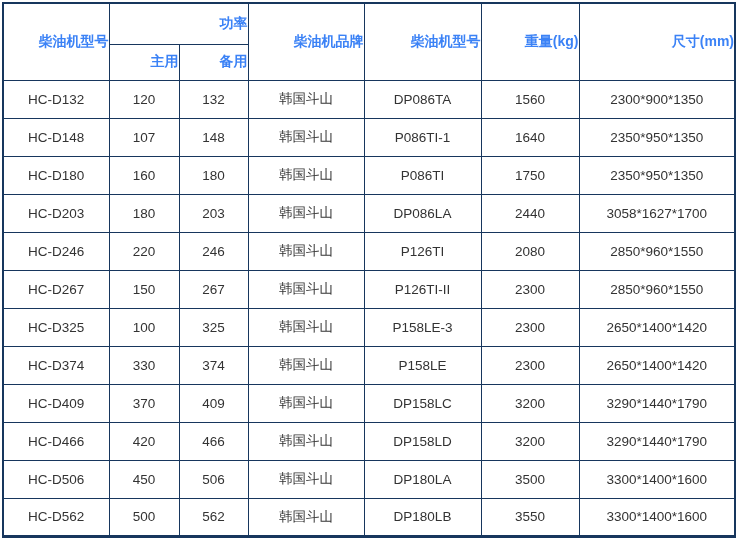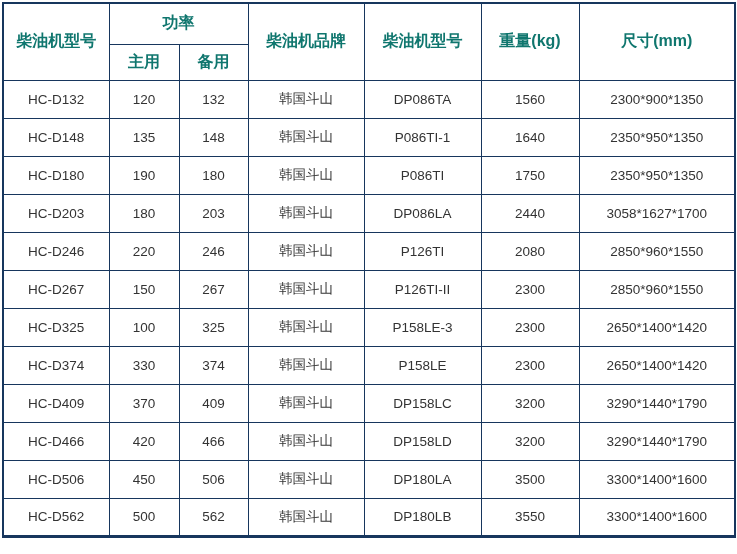--- a/index.html
+++ b/index.html
@@ -21,23 +21,24 @@
   }
   table.spec-table th,
   table.spec-table td {
     border: 1px solid #17365d;
     text-align: center;
     vertical-align: middle;
     overflow: hidden;
     white-space: nowrap;
   }
   table.spec-table th {
-    font-size: 16px;
+    font-size: 14px;
     font-weight: bold;
-    color: #0f766e;
+    color: #3b82f6;
+    text-align: right;
   }
   table.spec-table td {
     font-size: 13.5px;
     font-weight: normal;
     color: #333333;
     height: 38px;
   }
   tr.hdr-row-1 th { height: 41px; }
   tr.hdr-row-2 th { height: 36px; margin-left: 40px; }
 </style>
@@ -74,30 +75,30 @@
           <td>HC-D132</td>
           <td>120</td>
           <td>132</td>
           <td>韩国斗山</td>
           <td>DP086TA</td>
           <td>1560</td>
           <td>2300*900*1350</td>
         </tr>
         <tr>
           <td>HC-D148</td>
-          <td>135</td>
+          <td>107</td>
           <td>148</td>
           <td>韩国斗山</td>
           <td>P086TI-1</td>
           <td>1640</td>
           <td>2350*950*1350</td>
         </tr>
         <tr>
           <td>HC-D180</td>
-          <td>190</td>
+          <td>160</td>
           <td>180</td>
           <td>韩国斗山</td>
           <td>P086TI</td>
           <td>1750</td>
           <td>2350*950*1350</td>
         </tr>
         <tr>
           <td>HC-D203</td>
           <td>180</td>
           <td>203</td>

